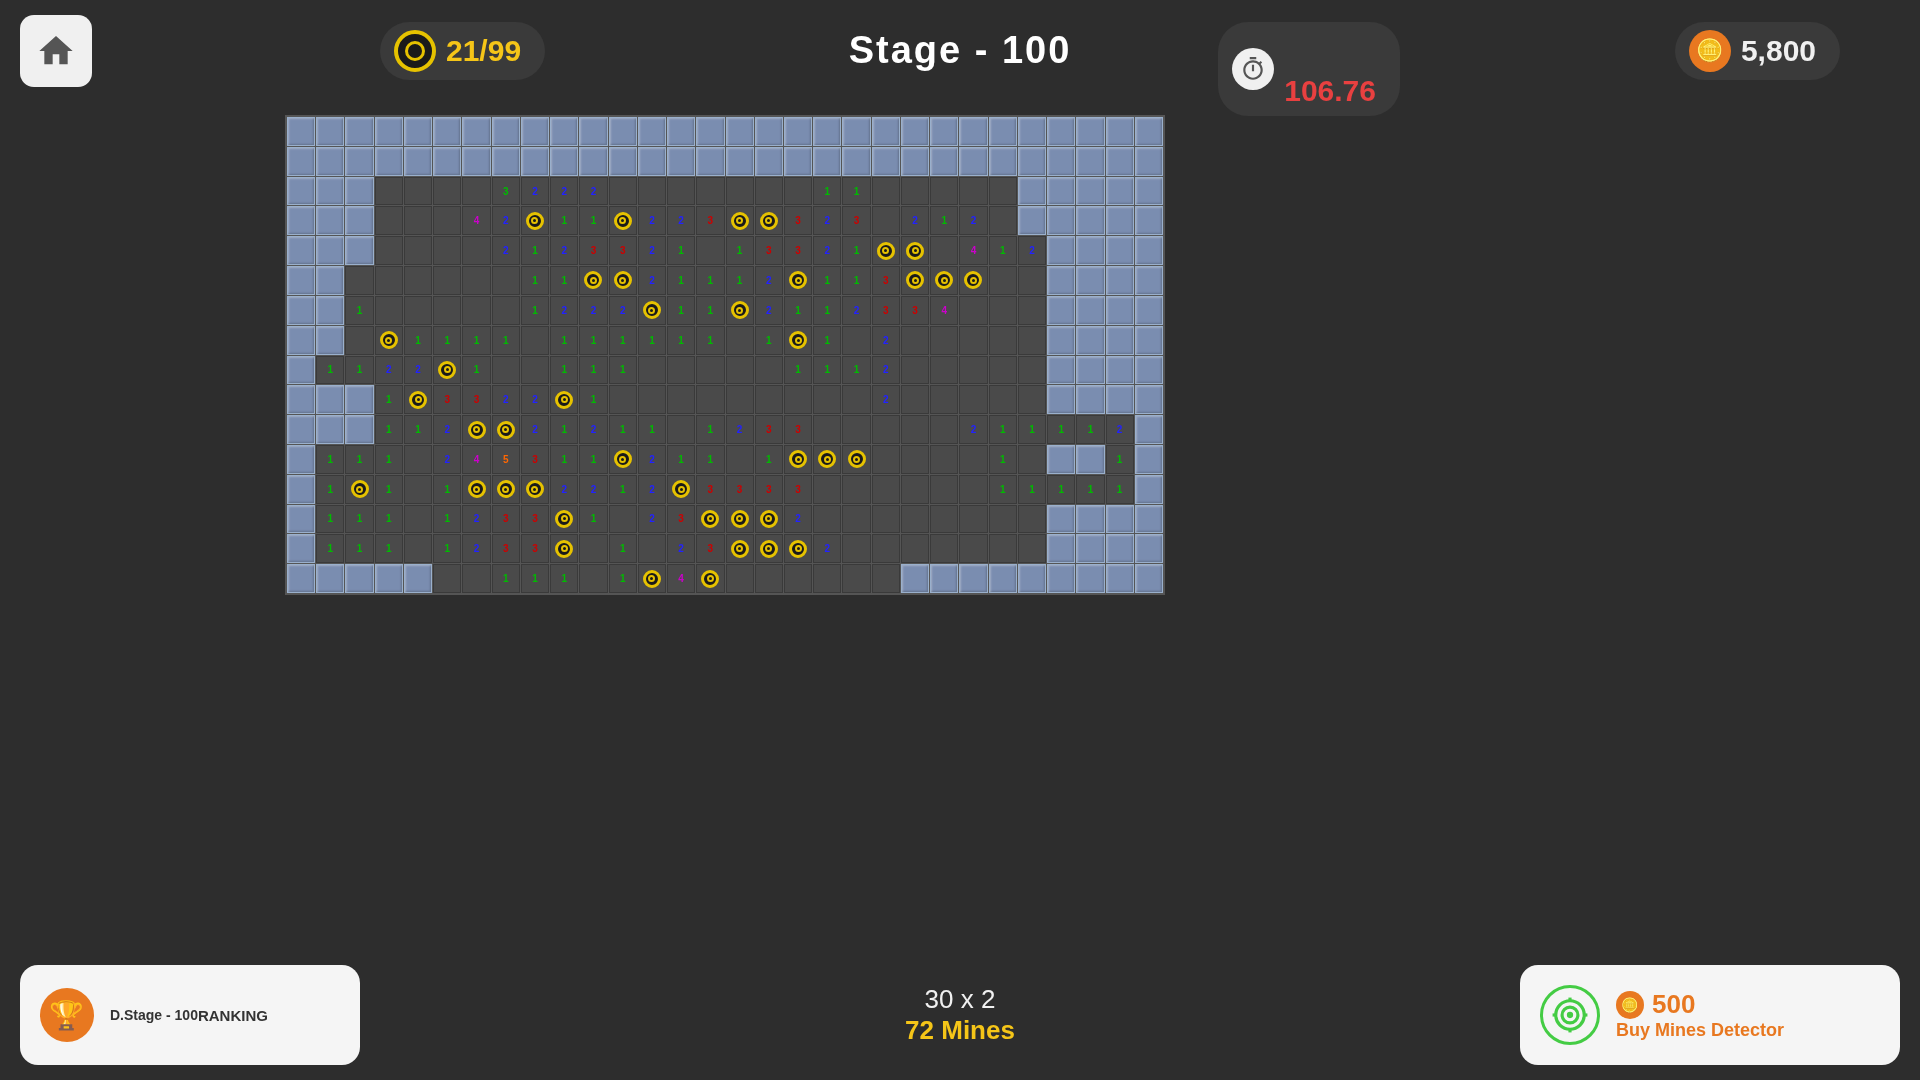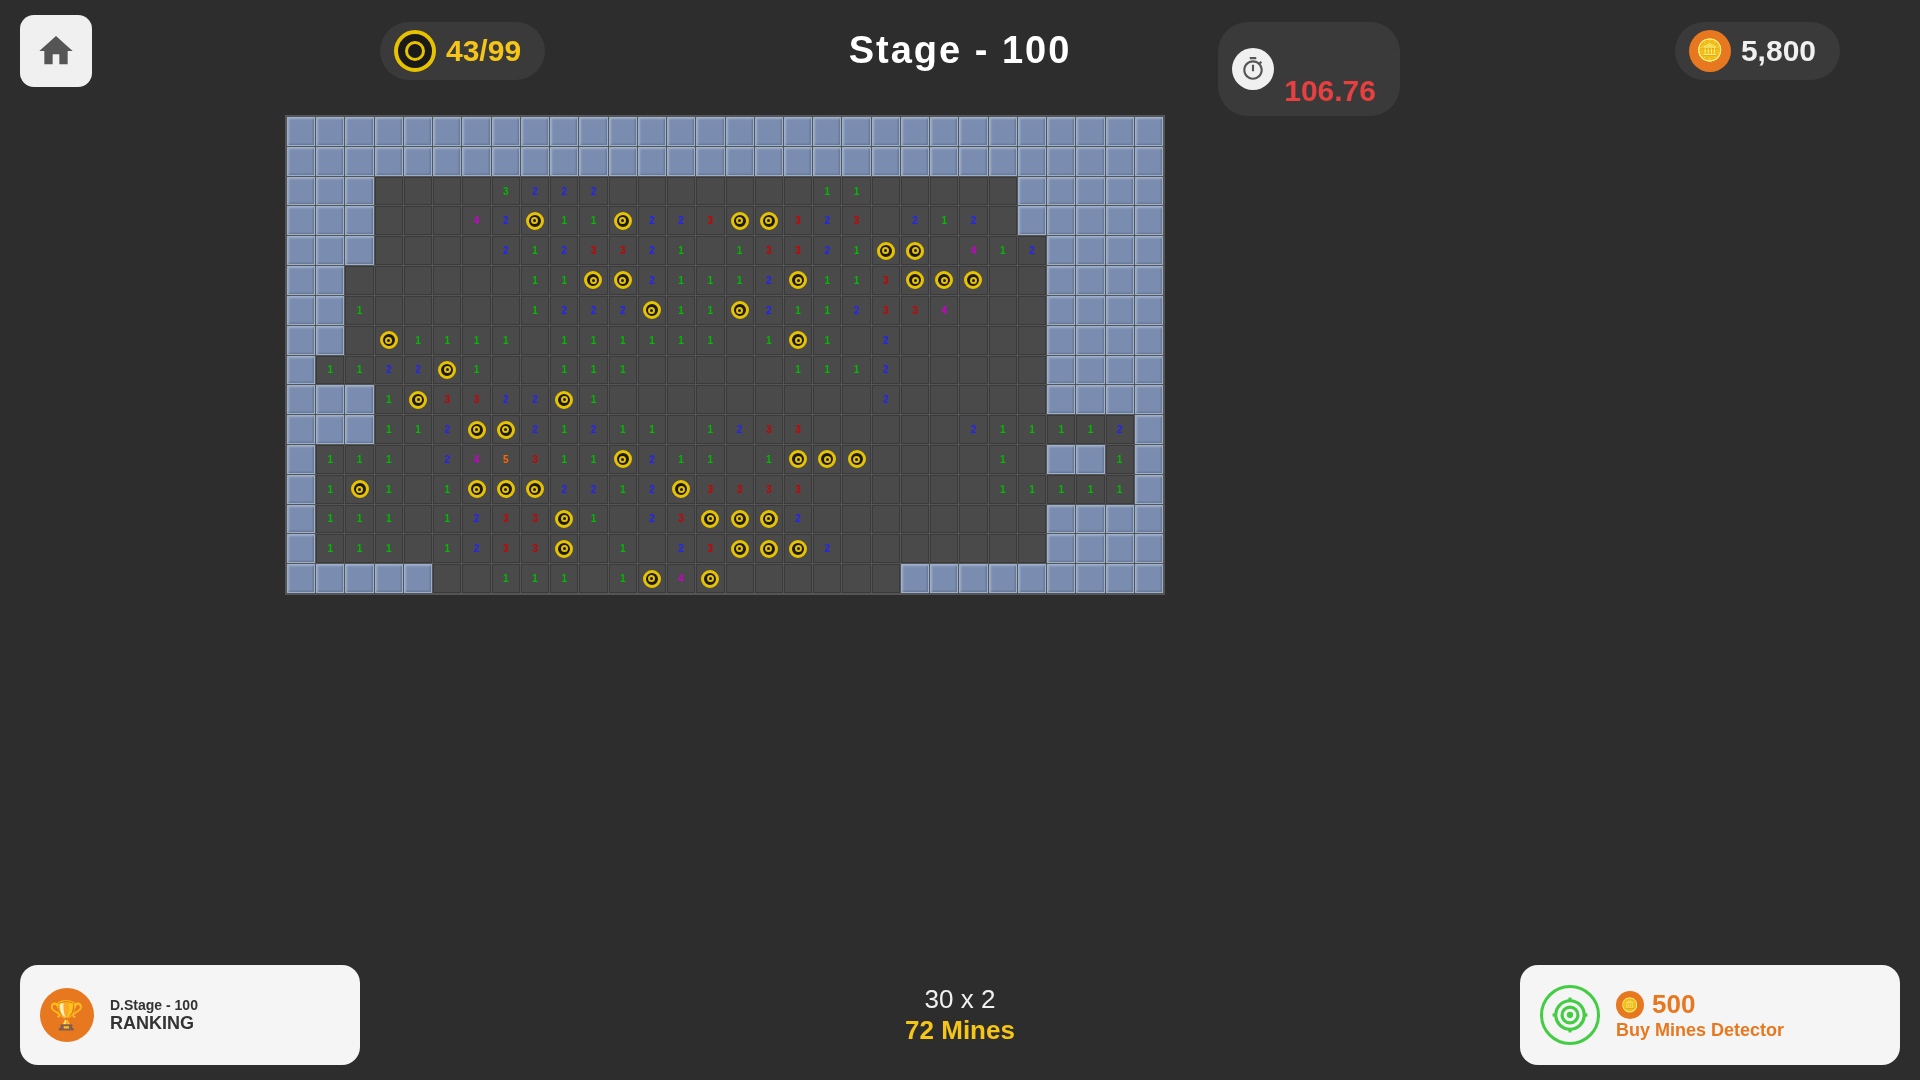--- a/index.html
+++ b/index.html
@@ -199,31 +199,31 @@
       border-radius: 50%;
       display: flex;
       align-items: center;
       justify-content: center;
       font-size: 28px;
       flex-shrink: 0;
     }
 
     #ranking-text {
       display: flex;
-      flex-direction: column;
+      flex-direction: row;
     }
 
     #ranking-stage {
       font-size: 14px;
       color: #333;
       font-weight: bold;
     }
 
     #ranking-label {
-      font-size: 18px;
+      font-size: 15px;
       font-weight: bold;
       color: #333;
     }
 
     #center-info {
       text-align: center;
     }
 
     #grid-size {
       font-size: 26px;
@@ -310,21 +310,21 @@
 </div>
 
 <div id="header">
   <span id="stage-title">Stage - 100</span>
 </div>
 
 <div id="lives-badge">
   <div class="lives-icon">
     <div class="lives-icon-inner"></div>
   </div>
-  <span id="lives-text">43/99</span>
+  <span id="lives-text">21/99</span>
 </div>
 
 <div id="timer-badge">
   <div class="timer-icon">
     <svg width="26" height="26" viewBox="0 0 24 24" fill="#555">
       <path d="M15 1H9v2h6V1zm-4 13h2V8h-2v6zm8.03-6.61l1.42-1.42c-.43-.51-.9-.99-1.41-1.41l-1.42 1.42C16.07 4.74 14.12 4 12 4c-4.97 0-9 4.03-9 9s4.02 9 9 9 9-4.03 9-9c0-2.12-.74-4.07-1.97-5.61zM12 20c-3.87 0-7-3.13-7-7s3.13-7 7-7 7 3.13 7 7-3.13 7-7 7z"></path>
     </svg>
   </div>
   <span id="timer-text">106.76</span>
 </div>

